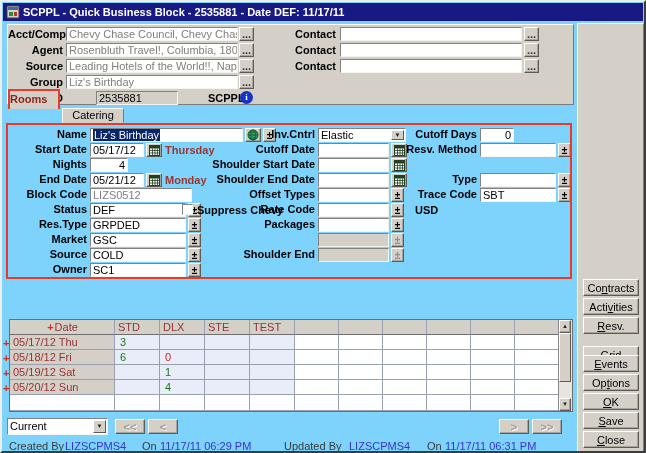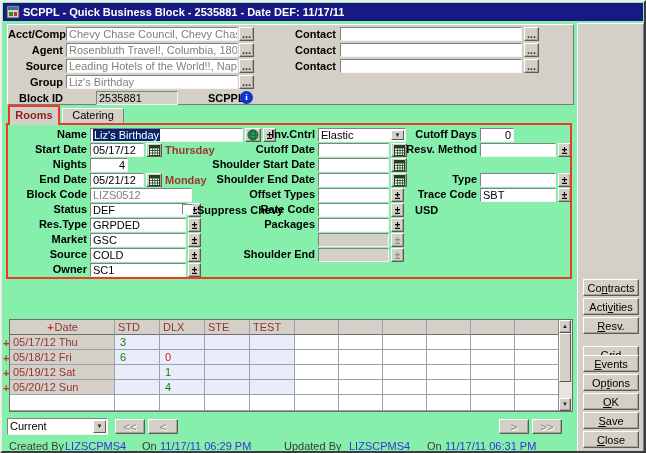--- a/index.html
+++ b/index.html
@@ -1,16 +1,16 @@
 <!DOCTYPE html>
 <html><head>
 <meta charset="utf-8">
 <style>
   html,body{margin:0;padding:0;background:#9a9a9a;}
-  .win{position:relative;width:646px;height:453px;background:#86efac;box-sizing:border-box;
+  .win{position:relative;width:646px;height:453px;background:#7dd3fc;box-sizing:border-box;
        border:2px solid;border-color:#efede8 #3c3c3c #3c3c3c #efede8;
        font-family:"Liberation Sans",sans-serif;font-size:11px;color:#000;overflow:hidden;}
   .tb{position:absolute;left:1px;top:1px;right:1px;height:18px;background:#191983;
       display:flex;align-items:center;padding:0 3px;gap:3px;}
   .tbtxt{color:#fff;font-weight:bold;white-space:nowrap;}
   .panel{position:absolute;background:#d4d0c8;border:1px solid;border-color:#ffffff #7b7b7b #7b7b7b #ffffff;box-sizing:border-box;}
   .lbl{position:absolute;font-weight:bold;white-space:nowrap;height:13px;line-height:13px;}
   .rlbl{text-align:right;}
   .fld{position:absolute;background:#fff;border:1px solid;border-color:#828282 #f6f4f0 #f6f4f0 #828282;
        box-sizing:border-box;height:14px;line-height:12px;padding:0 2px;white-space:nowrap;overflow:hidden;}
@@ -25,23 +25,23 @@
   .lovdis{color:#8d8d85;}
   .icb{width:16px;height:14px;display:flex;align-items:center;justify-content:center;}
   .cb{position:absolute;width:11px;height:11px;background:#fff;border:1px solid;
       border-color:#828282 #f6f4f0 #f6f4f0 #828282;box-sizing:border-box;}
   .combo{padding-right:16px;}
   .carrow{position:absolute;right:1px;top:1px;width:13px;height:10px;background:#d4d0c8;
           border:1px solid;border-color:#fff #5f5b54 #5f5b54 #fff;box-sizing:border-box;
           font-size:6px;line-height:8px;text-align:center;color:#222;}
   .sel{background:#0a246a;color:#fff;padding:0 1px;}
   .day{position:absolute;color:#9c352f;font-weight:bold;height:13px;line-height:13px;}
-  .tab1{position:absolute;left:6px;top:103px;width:52px;height:20px;background:#d4d0c8;
+  .tab1{position:absolute;left:6px;top:87px;width:52px;height:20px;background:#d4d0c8;
         border:2px solid #eb3b26;border-bottom:none;z-index:5;color:#8e1f1f;font-weight:bold;
-        text-align:center;line-height:17px;box-sizing:border-box;}
+        line-height:17px;box-sizing:border-box;}
   .tab2{position:absolute;left:60px;top:106px;width:62px;height:15px;background:#d4d0c8;
         border:1px solid;border-color:#fff #7b7b7b #d4d0c8 #fff;z-index:4;text-align:center;
         line-height:13px;box-sizing:border-box;}
   .redbox{position:absolute;left:4px;top:121px;width:566px;height:156px;border:2px solid #eb3b26;
           box-sizing:border-box;z-index:1;}
   
   .gridbox{position:absolute;left:7px;top:317px;width:564px;height:93px;background:#fff;
            border:1px solid #6e6e6e;box-sizing:border-box;overflow:hidden;}
   .ghrow,.grow{display:flex;width:549px;}
   .ghrow{height:15px;background:#d4d0c8;}

